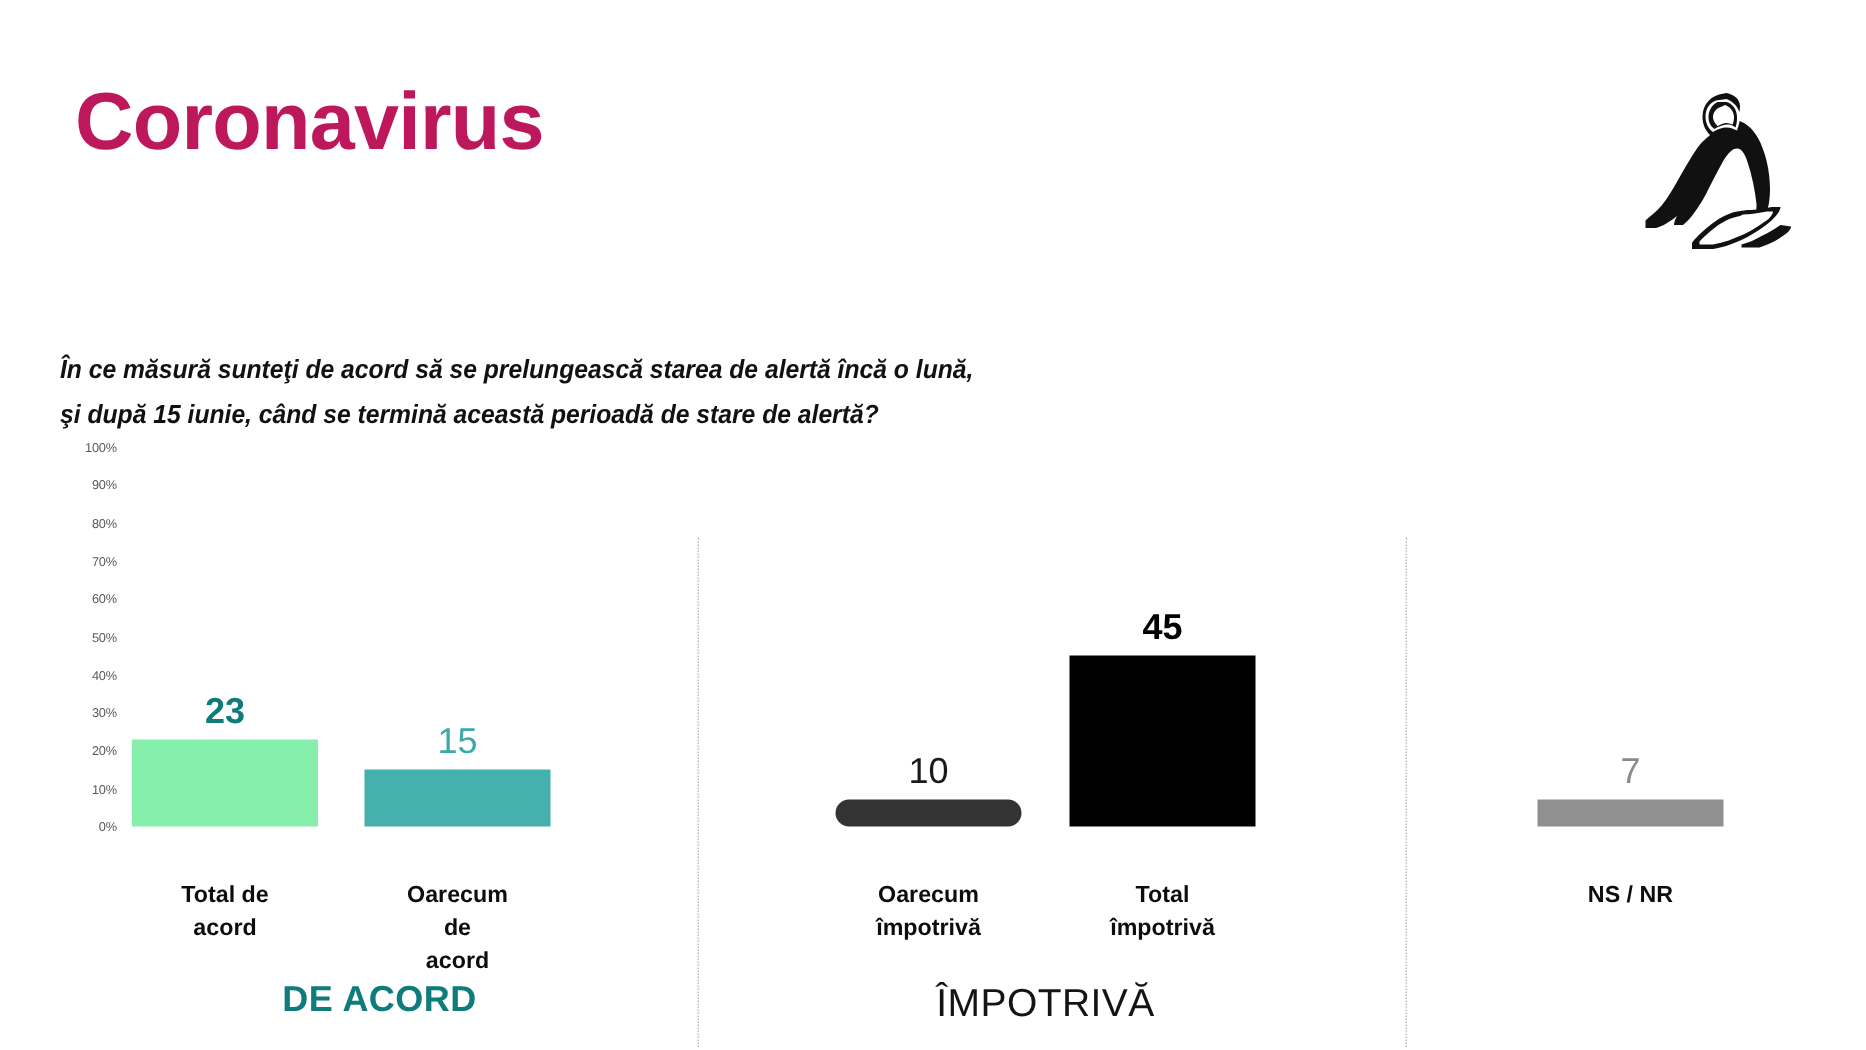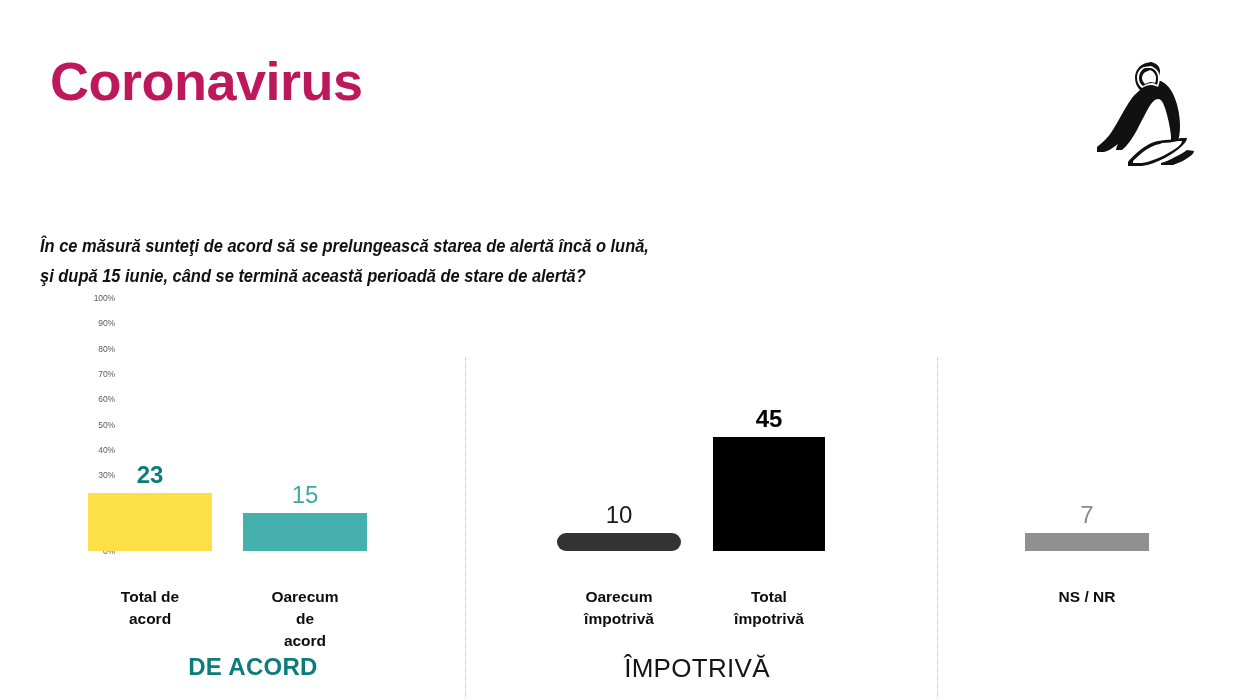--- a/index.html
+++ b/index.html
@@ -85,21 +85,20 @@
     color: #5a5a5a;
     transform: translateY(-50%);
     letter-spacing: -0.1px;
   }
   #yaxis {
     position: absolute;
     left: 0;
     top: 0;
     width: 78px;
     height: 253px;
-    margin-left: 37px;
   }
 
   
   .sep {
     position: absolute;
     top: 60px;
     width: 0;
     height: 340px;
     border-left: 1.2px dotted #bdbdbd;
   }
@@ -206,36 +205,36 @@
         <div class="ytick" style="top: 177.1px;">30%</div>
         <div class="ytick" style="top: 202.4px;">20%</div>
         <div class="ytick" style="top: 227.7px;">10%</div>
         <div class="ytick" style="top: 253px;">0%</div>
       </div>
     <div id="separators">
         <div class="sep" style="left: 465px;"></div>
         <div class="sep" style="left: 937px;"></div>
       </div>
     <div class="barzone" id="barzone">
-        <div class="bar" style="left: 88px; width: 124px; height: 58.19px; background: #fde047;">
+        <div class="bar" style="left: 88px; width: 124px; height: 58.19px; background: #86efac;">
           <div class="bar-val" style="color: rgb(14, 124, 123); font-weight: 700;">23</div>
           <div class="bar-cat">Total de
 acord</div>
         </div>
         <div class="bar" style="left: 243px; width: 124px; height: 37.95px; background: rgb(69, 176, 174);">
           <div class="bar-val" style="color: rgb(63, 169, 167); font-weight: 400;">15</div>
           <div class="bar-cat">Oarecum de
 acord</div>
         </div>
         <div class="bar" style="left: 557px; width: 124px; height: 18px; background: rgb(51, 51, 51); border-radius: 10px;">
           <div class="bar-val" style="color: rgb(26, 26, 26); font-weight: 400;">10</div>
           <div class="bar-cat">Oarecum
 împotrivă</div>
         </div>
-        <div class="bar" style="left: 713px; width: 112px; height: 113.85px; background: rgb(0, 0, 0); padding-left: 38px;">
+        <div class="bar" style="left: 713px; width: 124px; height: 113.85px; background: rgb(0, 0, 0); padding-left: 38px;">
           <div class="bar-val" style="color: rgb(0, 0, 0); font-weight: 700;">45</div>
           <div class="bar-cat">Total
 împotrivă</div>
         </div>
         <div class="bar" style="left: 1025px; width: 124px; height: 17.71px; background: rgb(144, 144, 144);">
           <div class="bar-val" style="color: rgb(138, 138, 138); font-weight: 400;">7</div>
           <div class="bar-cat">NS / NR</div>
         </div>
       </div>
     <div id="groupcaps">

